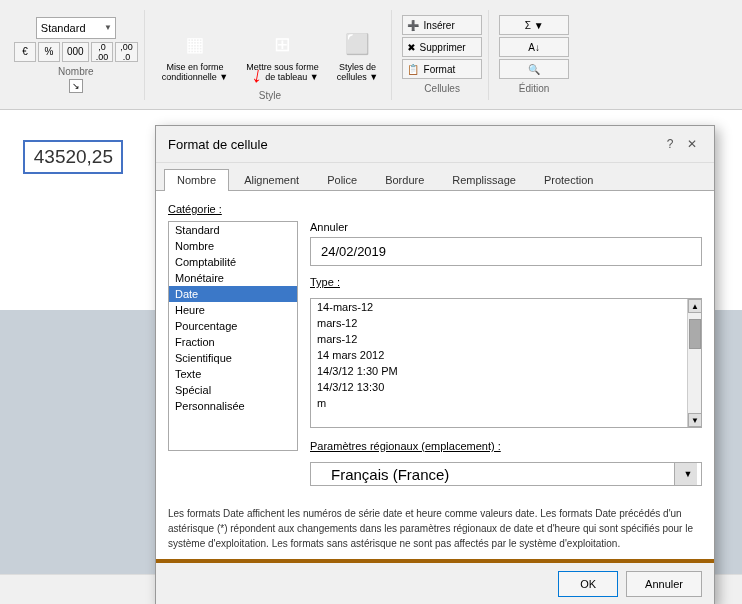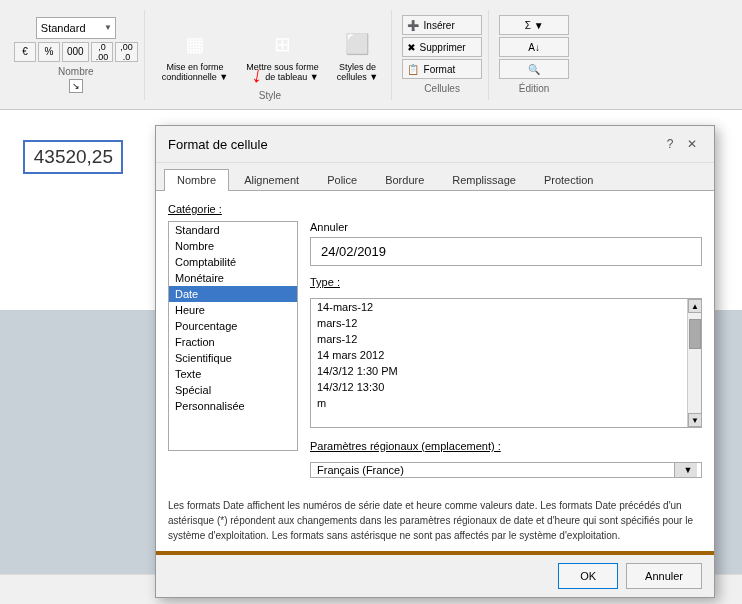--- a/index.html
+++ b/index.html
@@ -326,27 +326,27 @@
     .regional-label {
       font-size: 11px;
       text-decoration: underline;
       color: #000;
       margin-top: 2px;
     }
 
     .regional-dropdown {
       border: 1px solid #aaa;
       background: white;
-      padding: 3px 20px 3px 6px;
-      font-size: 11px;
+      padding: 3px 20px 3px 20px;
+      font-size: 15px;
       position: relative;
       display: flex;
       align-items: center;
       cursor: pointer;
-      height: 16px;
+      height: 24px;
     }
 
     .regional-dropdown::after {
       content: '▼';
       font-size: 9px;
       position: absolute;
       right: 4px;
       background: #e0e0e0;
       border-left: 1px solid #aaa;
       top: 0;

